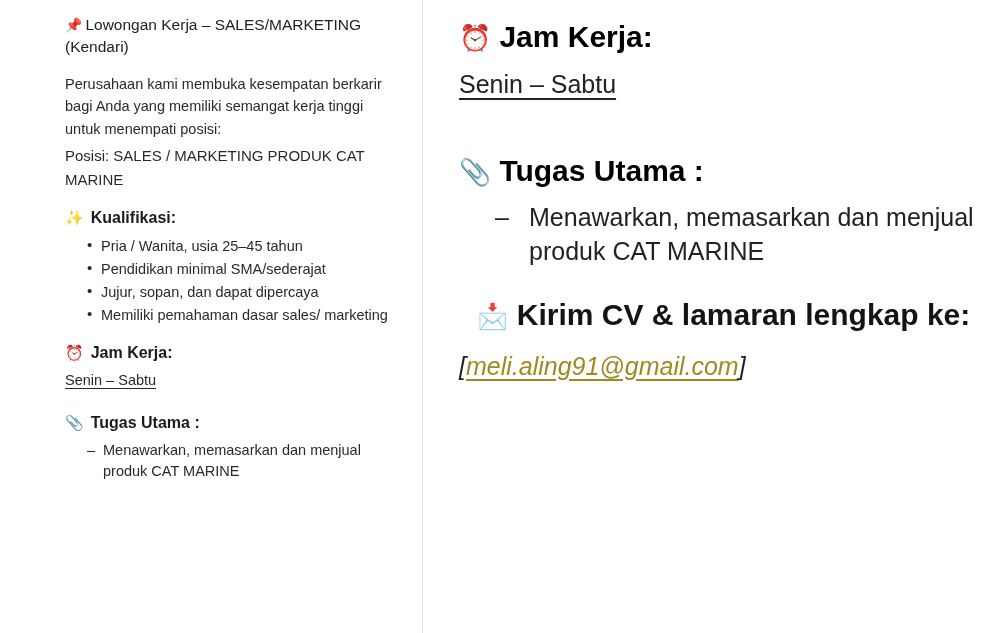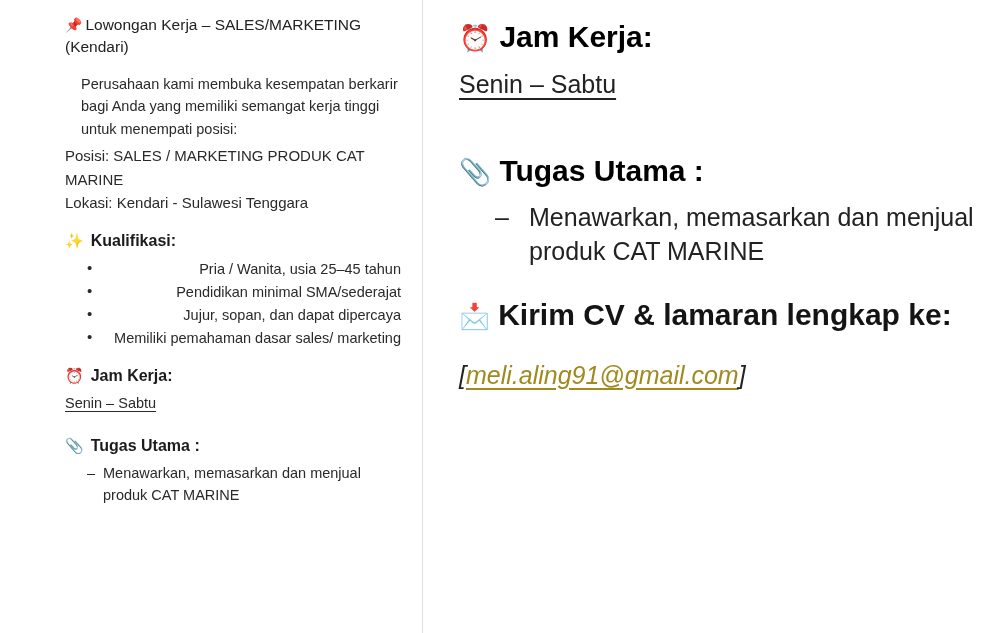--- a/index.html
+++ b/index.html
@@ -45,21 +45,21 @@
     font-weight: 400;
   }
   .pin-ico {
     font-size: 14px;
     margin-right: 3px;
   }
   .l-para {
     font-size: 14.5px;
     line-height: 1.55;
     color: #2a2a2a;
-    margin: 0 0 4px 16px;
+    margin: 0 0 4px 0;
   }
   .l-line {
     font-size: 15px;
     line-height: 1.55;
     color: #2a2a2a;
     margin: 0;
   }
   .l-head {
     font-size: 16px;
     font-weight: 700;
@@ -70,21 +70,20 @@
     gap: 7px;
   }
   .l-head .emo {
     font-size: 15px;
     font-weight: 400;
   }
   ul.l-list {
     margin: 0;
     padding-left: 22px;
     list-style: none;
-    text-align: right;
   }
   ul.l-list li {
     font-size: 14.5px;
     line-height: 1.52;
     color: #2a2a2a;
     position: relative;
     padding-left: 14px;
     margin-bottom: 1px;
   }
   ul.l-list li::before {
@@ -158,22 +157,23 @@
     position: absolute;
     left: 0;
     top: 0;
     font-size: 25px;
   }
   .r-mail-head {
     font-size: 30px;
     font-weight: 700;
     color: #141414;
     line-height: 1.3;
-    margin: 0 0 25px 0;
+    margin: 0 0 16px 0;
     max-width: 530px;
+    text-align: center;
   }
   .r-mail-head .emo {
     font-size: 25px;
     font-weight: 400;
     margin-right: 8px;
   }
   .r-email-line {
     font-size: 25px;
     color: #222;
     line-height: 1.35;
@@ -200,21 +200,20 @@
 <div class="page">
 
   <div class="left-col">
 
     <p class="l-title">
       <span class="pin-ico">📌</span><span>Lowongan Kerja – SALES/MARKETING (Kendari)</span>
     </p>
 
     <p class="l-para">Perusahaan kami membuka kesempatan berkarir bagi Anda yang memiliki semangat kerja tinggi untuk menempati posisi:</p>
     <p class="l-line">Posisi: SALES / MARKETING PRODUK CAT MARINE</p>
-    <p class="l-line">Lokasi: Kendari - Sulawesi Tenggara</p>
 
     <div class="l-head">
       <span class="emo">✨</span>
       <span>Kualifikasi:</span>
     </div>
 
     <ul class="l-list">
       <li>Pria / Wanita, usia 25–45 tahun</li>
       <li>Pendidikan minimal SMA/sederajat</li>
       <li>Jujur, sopan, dan dapat dipercaya</li>

